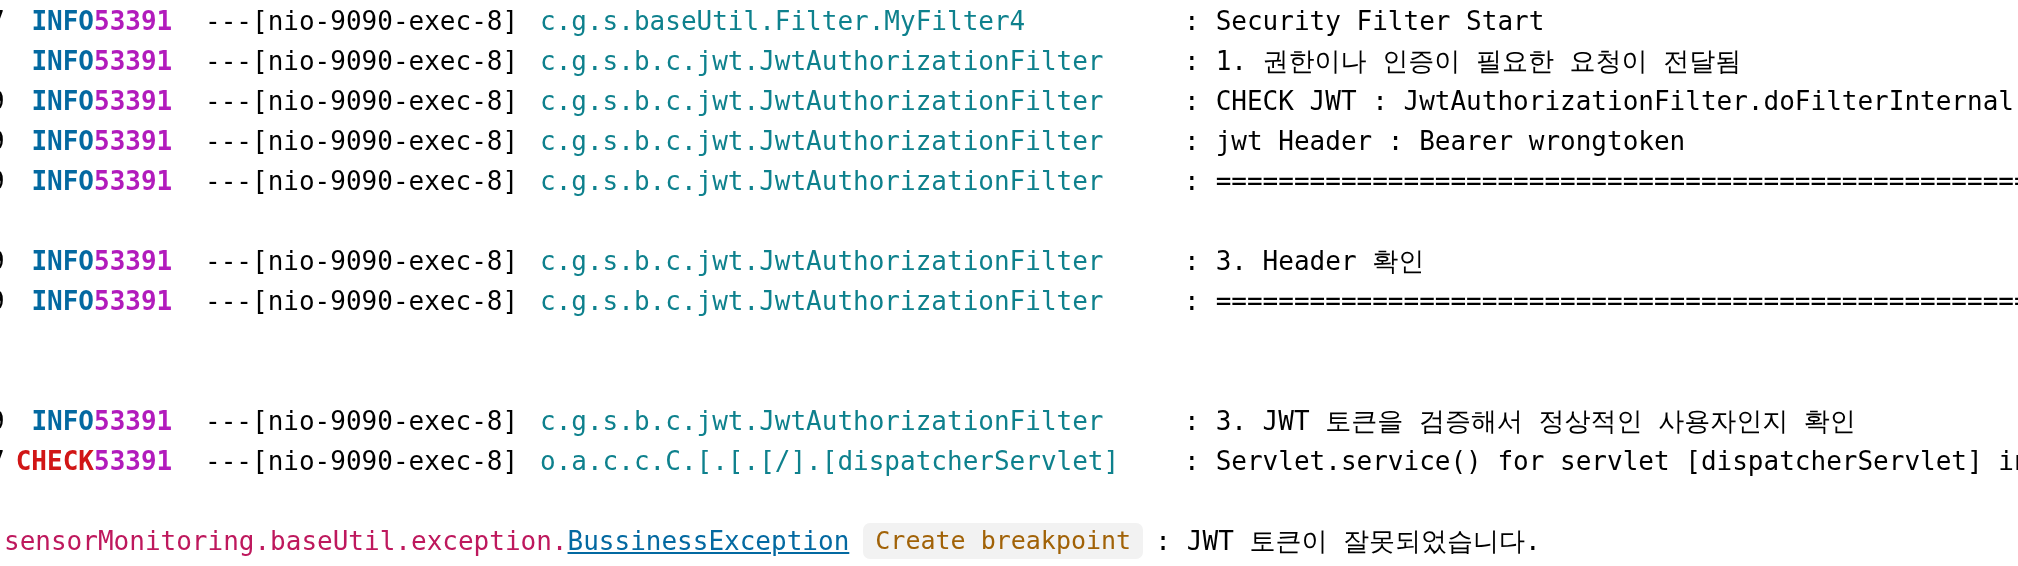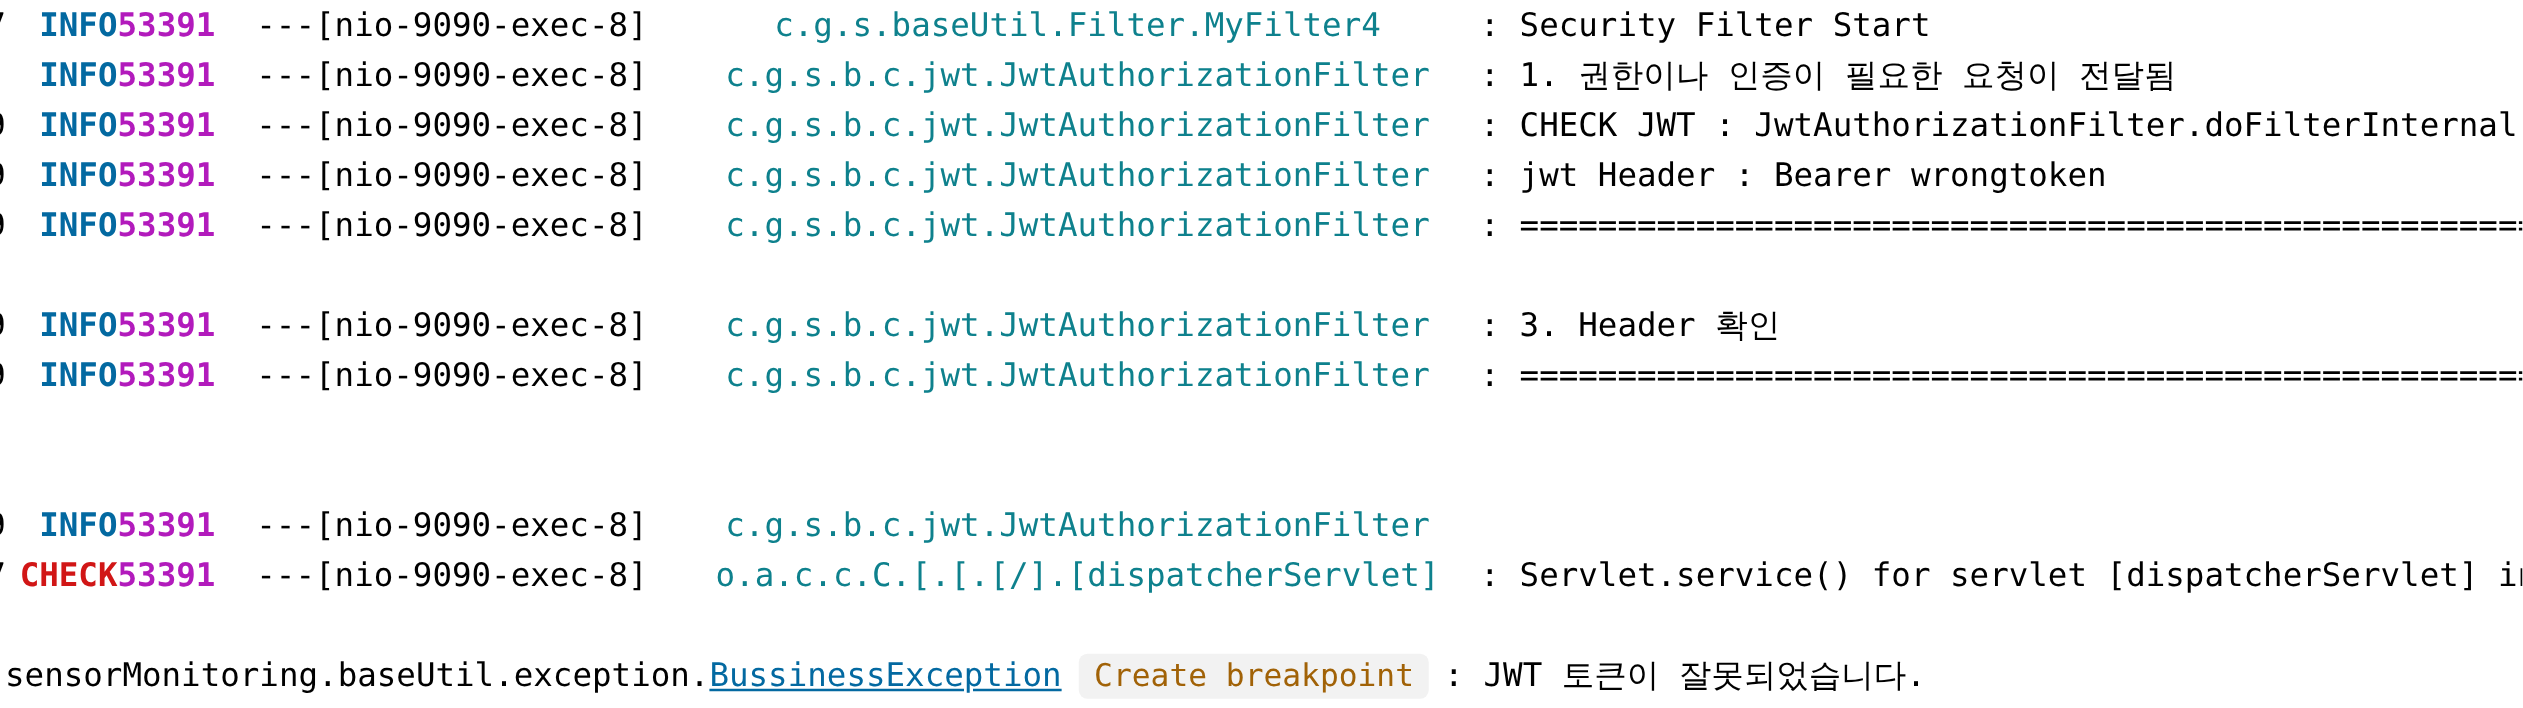--- a/index.html
+++ b/index.html
@@ -11,26 +11,26 @@
   #console{padding-top:1px;}
   .row{height:40px;display:flex;align-items:center;white-space:pre;overflow:hidden;}
   .frag{display:inline-block;width:5px;overflow:hidden;flex:0 0 5px;}
   .frag-in{display:inline-block;margin-left:-11px;}
   .level{display:inline-block;flex:0 0 89px;width:89px;text-align:right;font-weight:bold;}
   .level.info{color:#0369a1;}
   .level.error{color:#d11616;}
   .pid{display:inline-block;flex:0 0 94px;width:94px;color:#b21bbc;font-weight:bold;}
   .dashes{display:inline-block;flex:0 0 64px;width:64px;text-align:right;color:#000;}
   .thread{display:inline-block;flex:0 0 288px;width:288px;text-align:left;color:#000;}
-  .logger{display:inline-block;flex:0 0 644px;width:644px;color:#0e818d;overflow:hidden;text-align:center;}
+  .logger{display:inline-block;flex:0 0 644px;width:644px;color:#0e818d;overflow:hidden;}
   .msg{flex:1 1 auto;overflow:hidden;white-space:pre;}
   .msg .sep{color:#000;}
   .msg .msg-text{margin-left:16px;color:#000;text-align:center;}
   .exc{padding-left:4px;}
-  .exc-prefix{color:#000000;}
+  .exc-prefix{color:#be185d;}
   .exc-link{color:#0369a1;text-decoration:underline;cursor:pointer;}
   .badge{
     display:inline-block;margin-left:14px;padding:1px 12px;border-radius:7px;
     background:#f2f2f2;color:#a16207;font-size:25px;line-height:34px;cursor:pointer;
   }
   .exc-sep{color:#000;margin-left:12px;}
   .exc-msg{color:#000;margin-left:16px;}
 </style>
 </head>
 <body>
@@ -112,20 +112,21 @@
   <div class="row"></div>
   <div class="row"></div>
 
   <div class="row">
     <span class="frag"><span class="frag-in">9</span></span>
     <span class="level info">INFO</span>
     <span class="pid">53391</span>
     <span class="dashes">---</span>
     <span class="thread">[nio-9090-exec-8]</span>
     <span class="logger">c.g.s.b.c.jwt.JwtAuthorizationFilter</span>
+    <span class="msg"><span class="sep">:</span><span class="msg-text">3. JWT 토큰을 검증해서 정상적인 사용자인지 확인</span></span>
   </div>
 
   <div class="row">
     <span class="frag"><span class="frag-in">7</span></span>
     <span class="level error">CHECK</span>
     <span class="pid">53391</span>
     <span class="dashes">---</span>
     <span class="thread">[nio-9090-exec-8]</span>
     <span class="logger">o.a.c.c.C.[.[.[/].[dispatcherServlet]</span>
     <span class="msg"><span class="sep">:</span><span class="msg-text">Servlet.service() for servlet [dispatcherServlet] in context with path</span></span>

